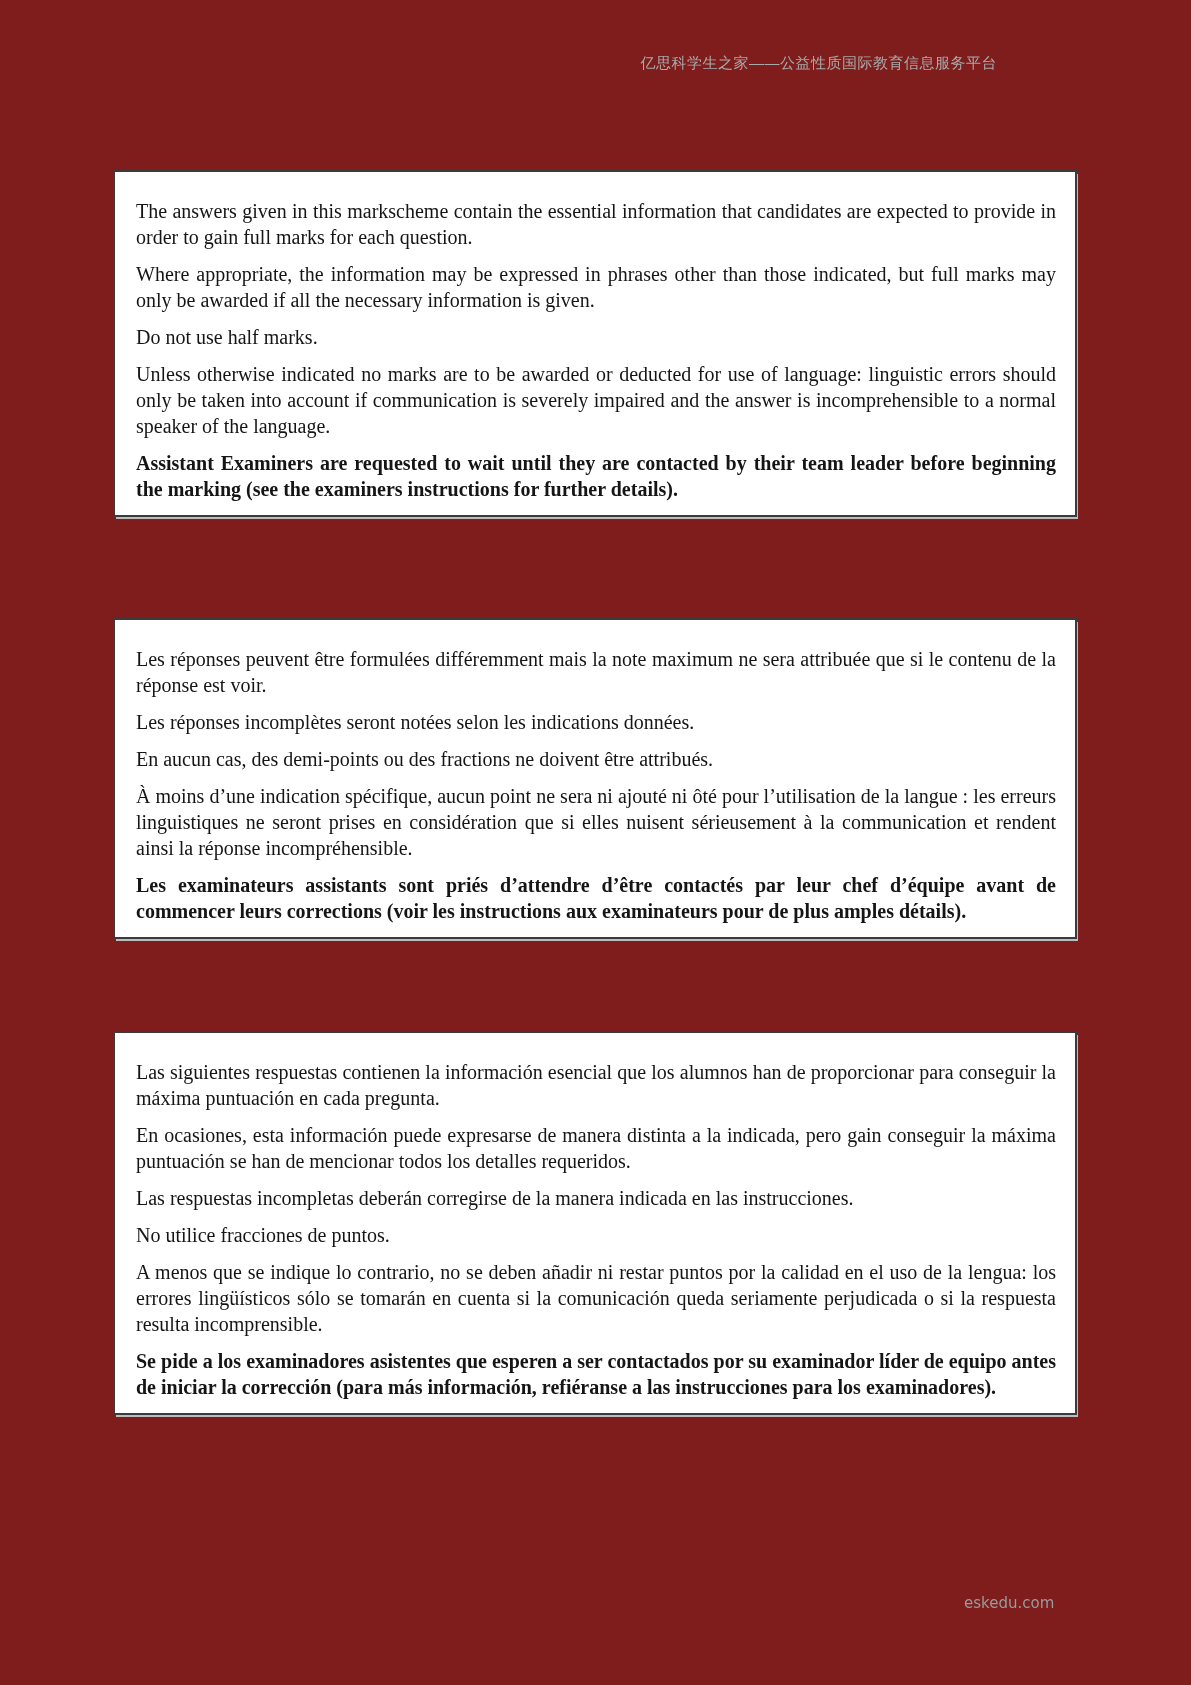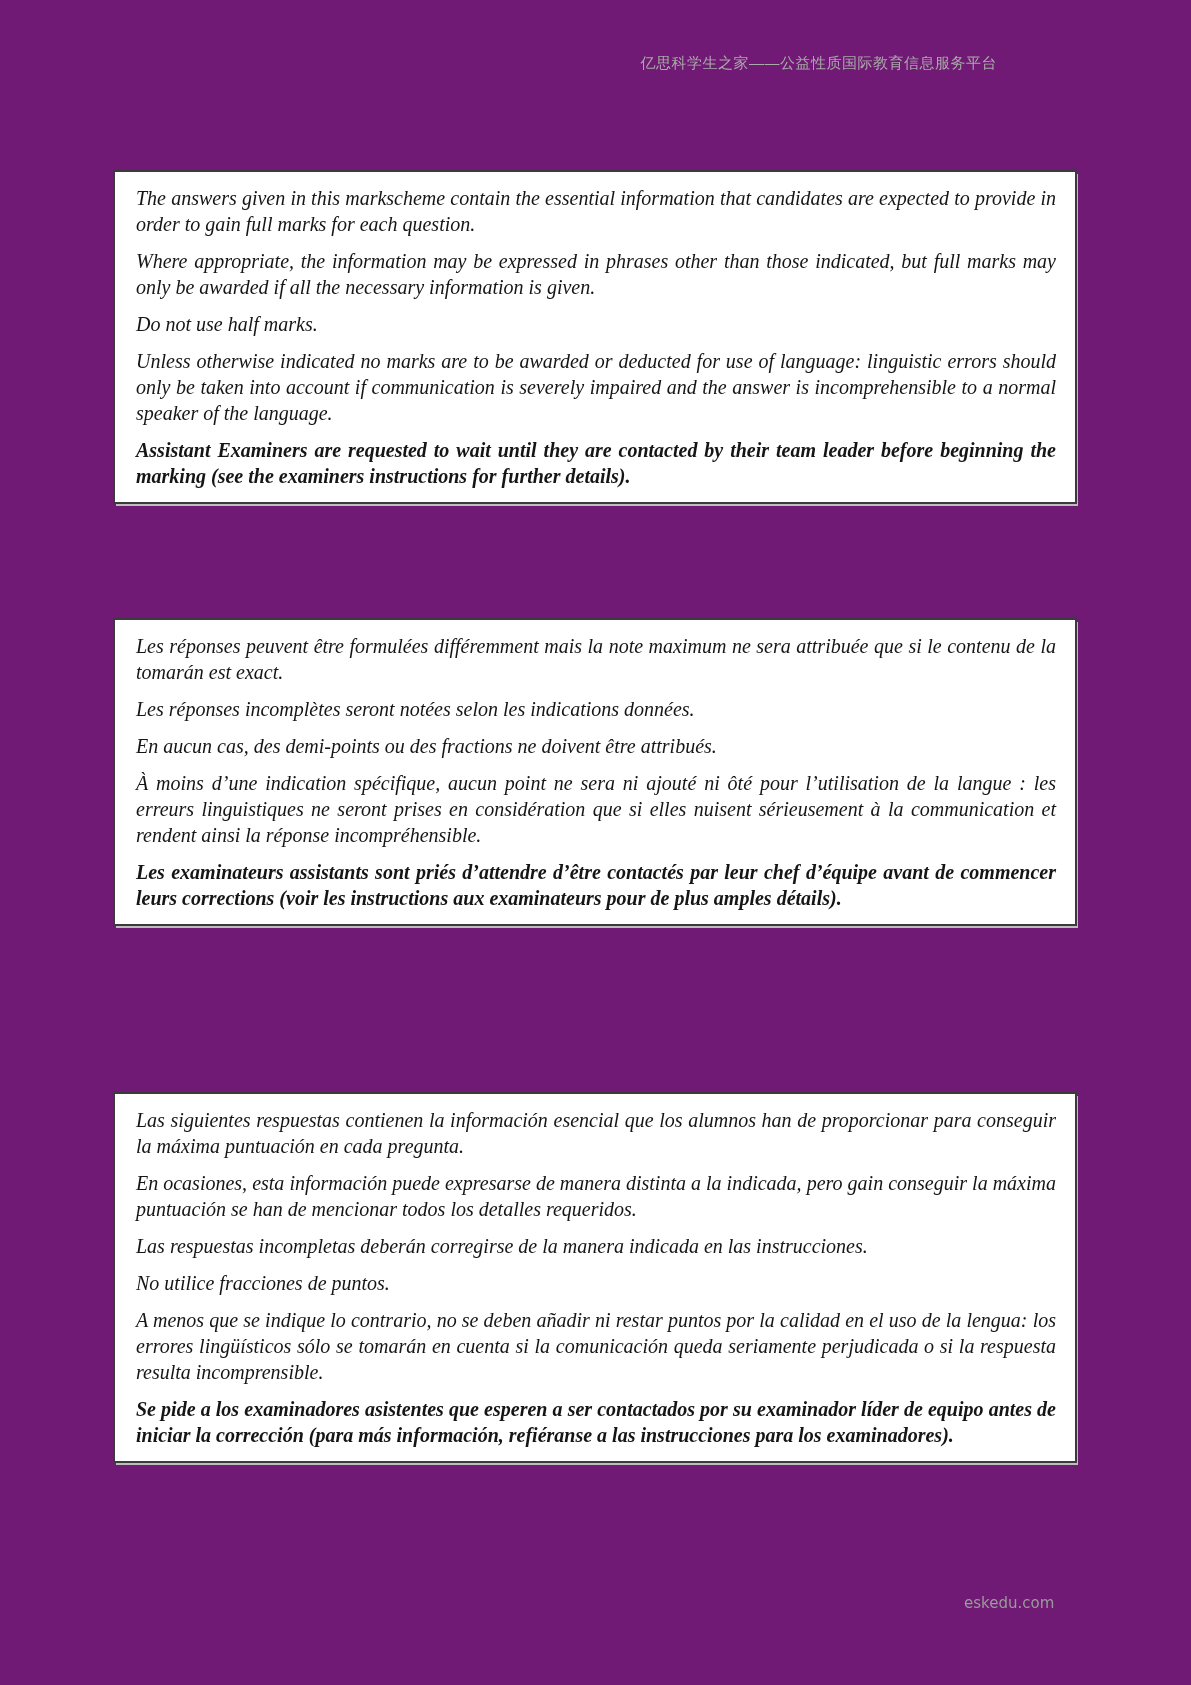--- a/index.html
+++ b/index.html
@@ -4,21 +4,21 @@
 <style>
   html, body {
     margin: 0;
     padding: 0;
     background: #ffffff;
   }
   .page {
     position: relative;
     width: 1191px;
     height: 1685px;
-    background: #701a75;
+    background: #7f1d1d;
     overflow: hidden;
     font-family: "Liberation Serif", "DejaVu Serif", serif;
   }
   .header-watermark {
     position: absolute;
     top: 54px;
     right: 194px;
     font-family: "Liberation Sans", "DejaVu Sans", sans-serif;
     font-size: 15px;
     letter-spacing: 0.5px;
@@ -35,31 +35,30 @@
     white-space: nowrap;
     margin-top: 31px;
   }
   .notice-box {
     position: absolute;
     left: 113px;
     width: 964px;
     box-sizing: border-box;
     border: 2px solid #3b3b3b;
     box-shadow: 2px 3px 0 -1px #bdbdbd;
-    padding: 13px 19px 13px 21px;
-    font-style: italic;
+    padding: 26px 19px 13px 21px;
     font-size: 20px;
     line-height: 26px;
     color: #151515;
     text-align: justify;
     background: #ffffff;
   }
   .box-en { top: 170px; }
   .box-fr { top: 618px; }
-  .box-es { top: 1092px; }
+  .box-es { top: 1031px; }
   .notice-box p {
     margin: 0 0 11px 0;
   }
   .notice-box p:last-child {
     margin-bottom: 0;
   }
   .notice-box p.bold {
     font-weight: bold;
   }
 </style>
@@ -72,21 +71,21 @@
 
   <section class="notice-box box-en">
     <p>The answers given in this markscheme contain the essential information that candidates are expected to provide in order to gain full marks for each question.</p>
     <p>Where appropriate, the information may be expressed in phrases other than those indicated, but full marks may only be awarded if all the necessary information is given.</p>
     <p>Do not use half marks.</p>
     <p>Unless otherwise indicated no marks are to be awarded or deducted for use of language: linguistic errors should only be taken into account if communication is severely impaired and the answer is incomprehensible to a normal speaker of the language.</p>
     <p class="bold">Assistant Examiners are requested to wait until they are contacted by their team leader before beginning the marking (see the examiners instructions for further details).</p>
   </section>
 
   <section class="notice-box box-fr">
-    <p>Les réponses peuvent être formulées différemment mais la note maximum ne sera attribuée que si le contenu de la tomarán est exact.</p>
+    <p>Les réponses peuvent être formulées différemment mais la note maximum ne sera attribuée que si le contenu de la réponse est voir.</p>
     <p>Les réponses incomplètes seront notées selon les indications données.</p>
     <p>En aucun cas, des demi-points ou des fractions ne doivent être attribués.</p>
     <p>À moins d’une indication spécifique, aucun point ne sera ni ajouté ni ôté pour l’utilisation de la langue : les erreurs linguistiques ne seront prises en considération que si elles nuisent sérieusement à la communication et rendent ainsi la réponse incompréhensible.</p>
     <p class="bold">Les examinateurs assistants sont priés d’attendre d’être contactés par leur chef d’équipe avant de commencer leurs corrections (voir les instructions aux examinateurs pour de plus amples détails).</p>
   </section>
 
   <section class="notice-box box-es">
     <p>Las siguientes respuestas contienen la información esencial que los alumnos han de proporcionar para conseguir la máxima puntuación en cada pregunta.</p>
     <p>En ocasiones, esta información puede expresarse de manera distinta a la indicada, pero gain conseguir la máxima puntuación se han de mencionar todos los detalles requeridos.</p>
     <p>Las respuestas incompletas deberán corregirse de la manera indicada en las instrucciones.</p>

